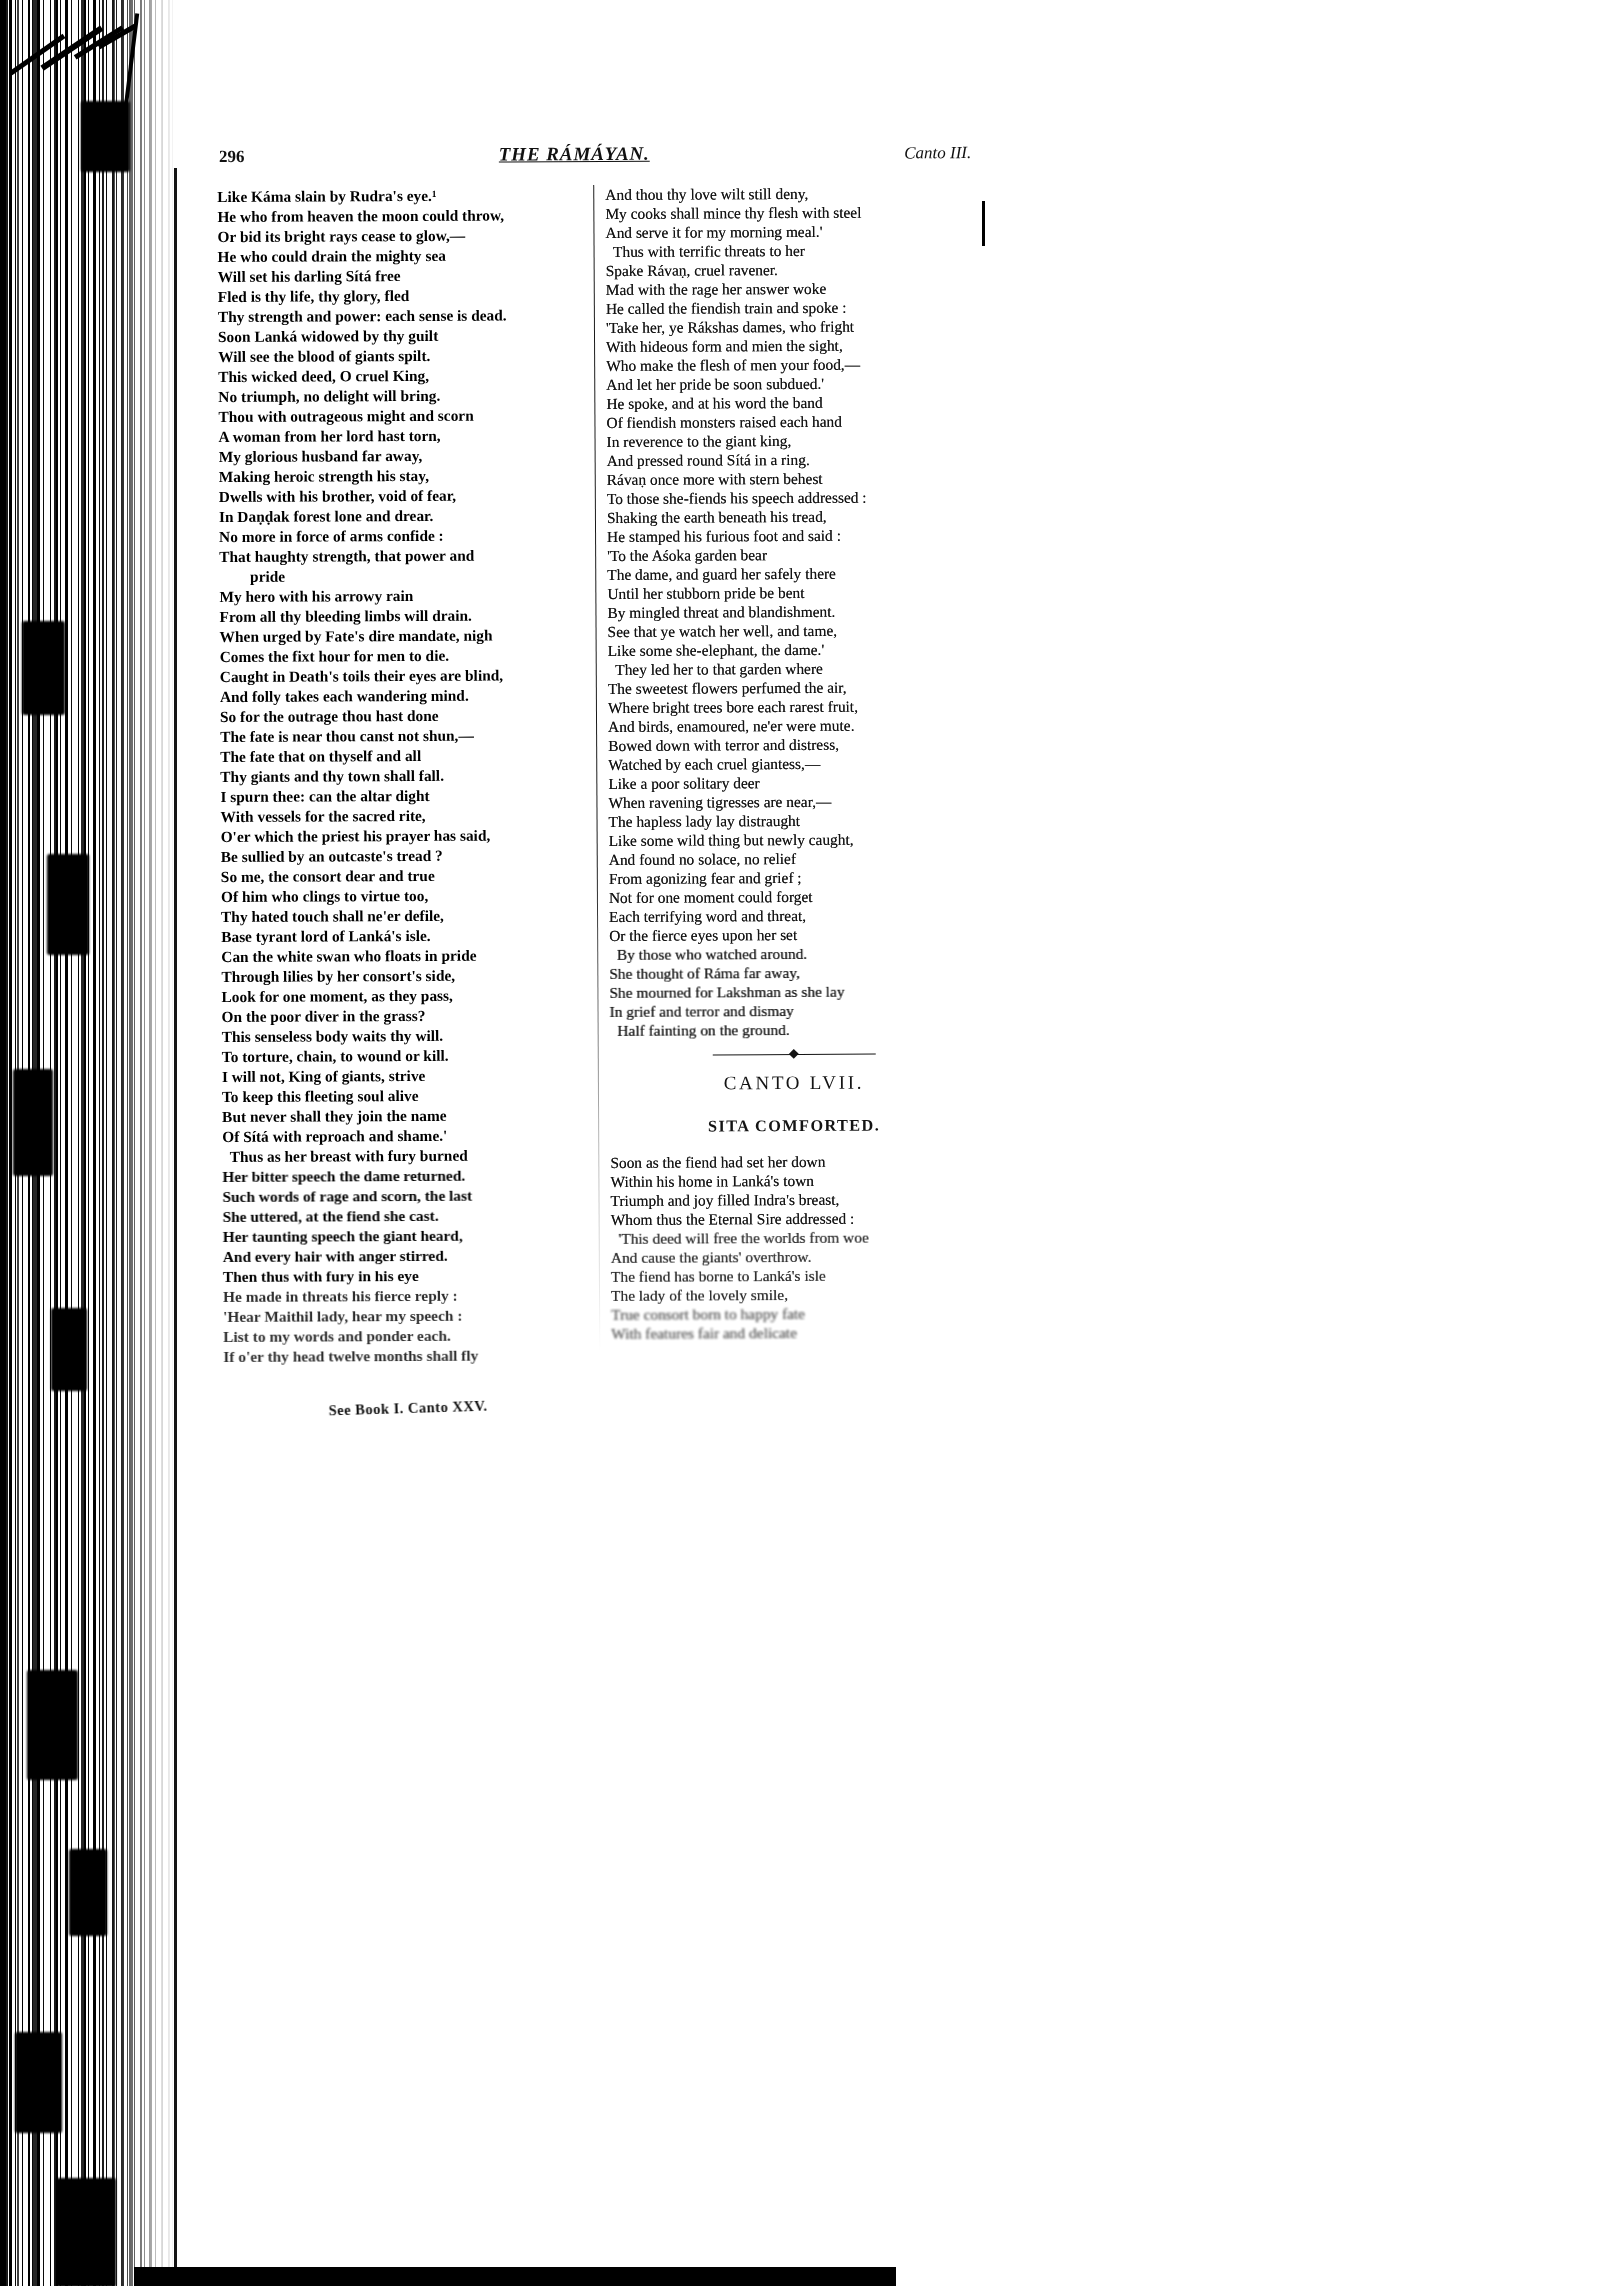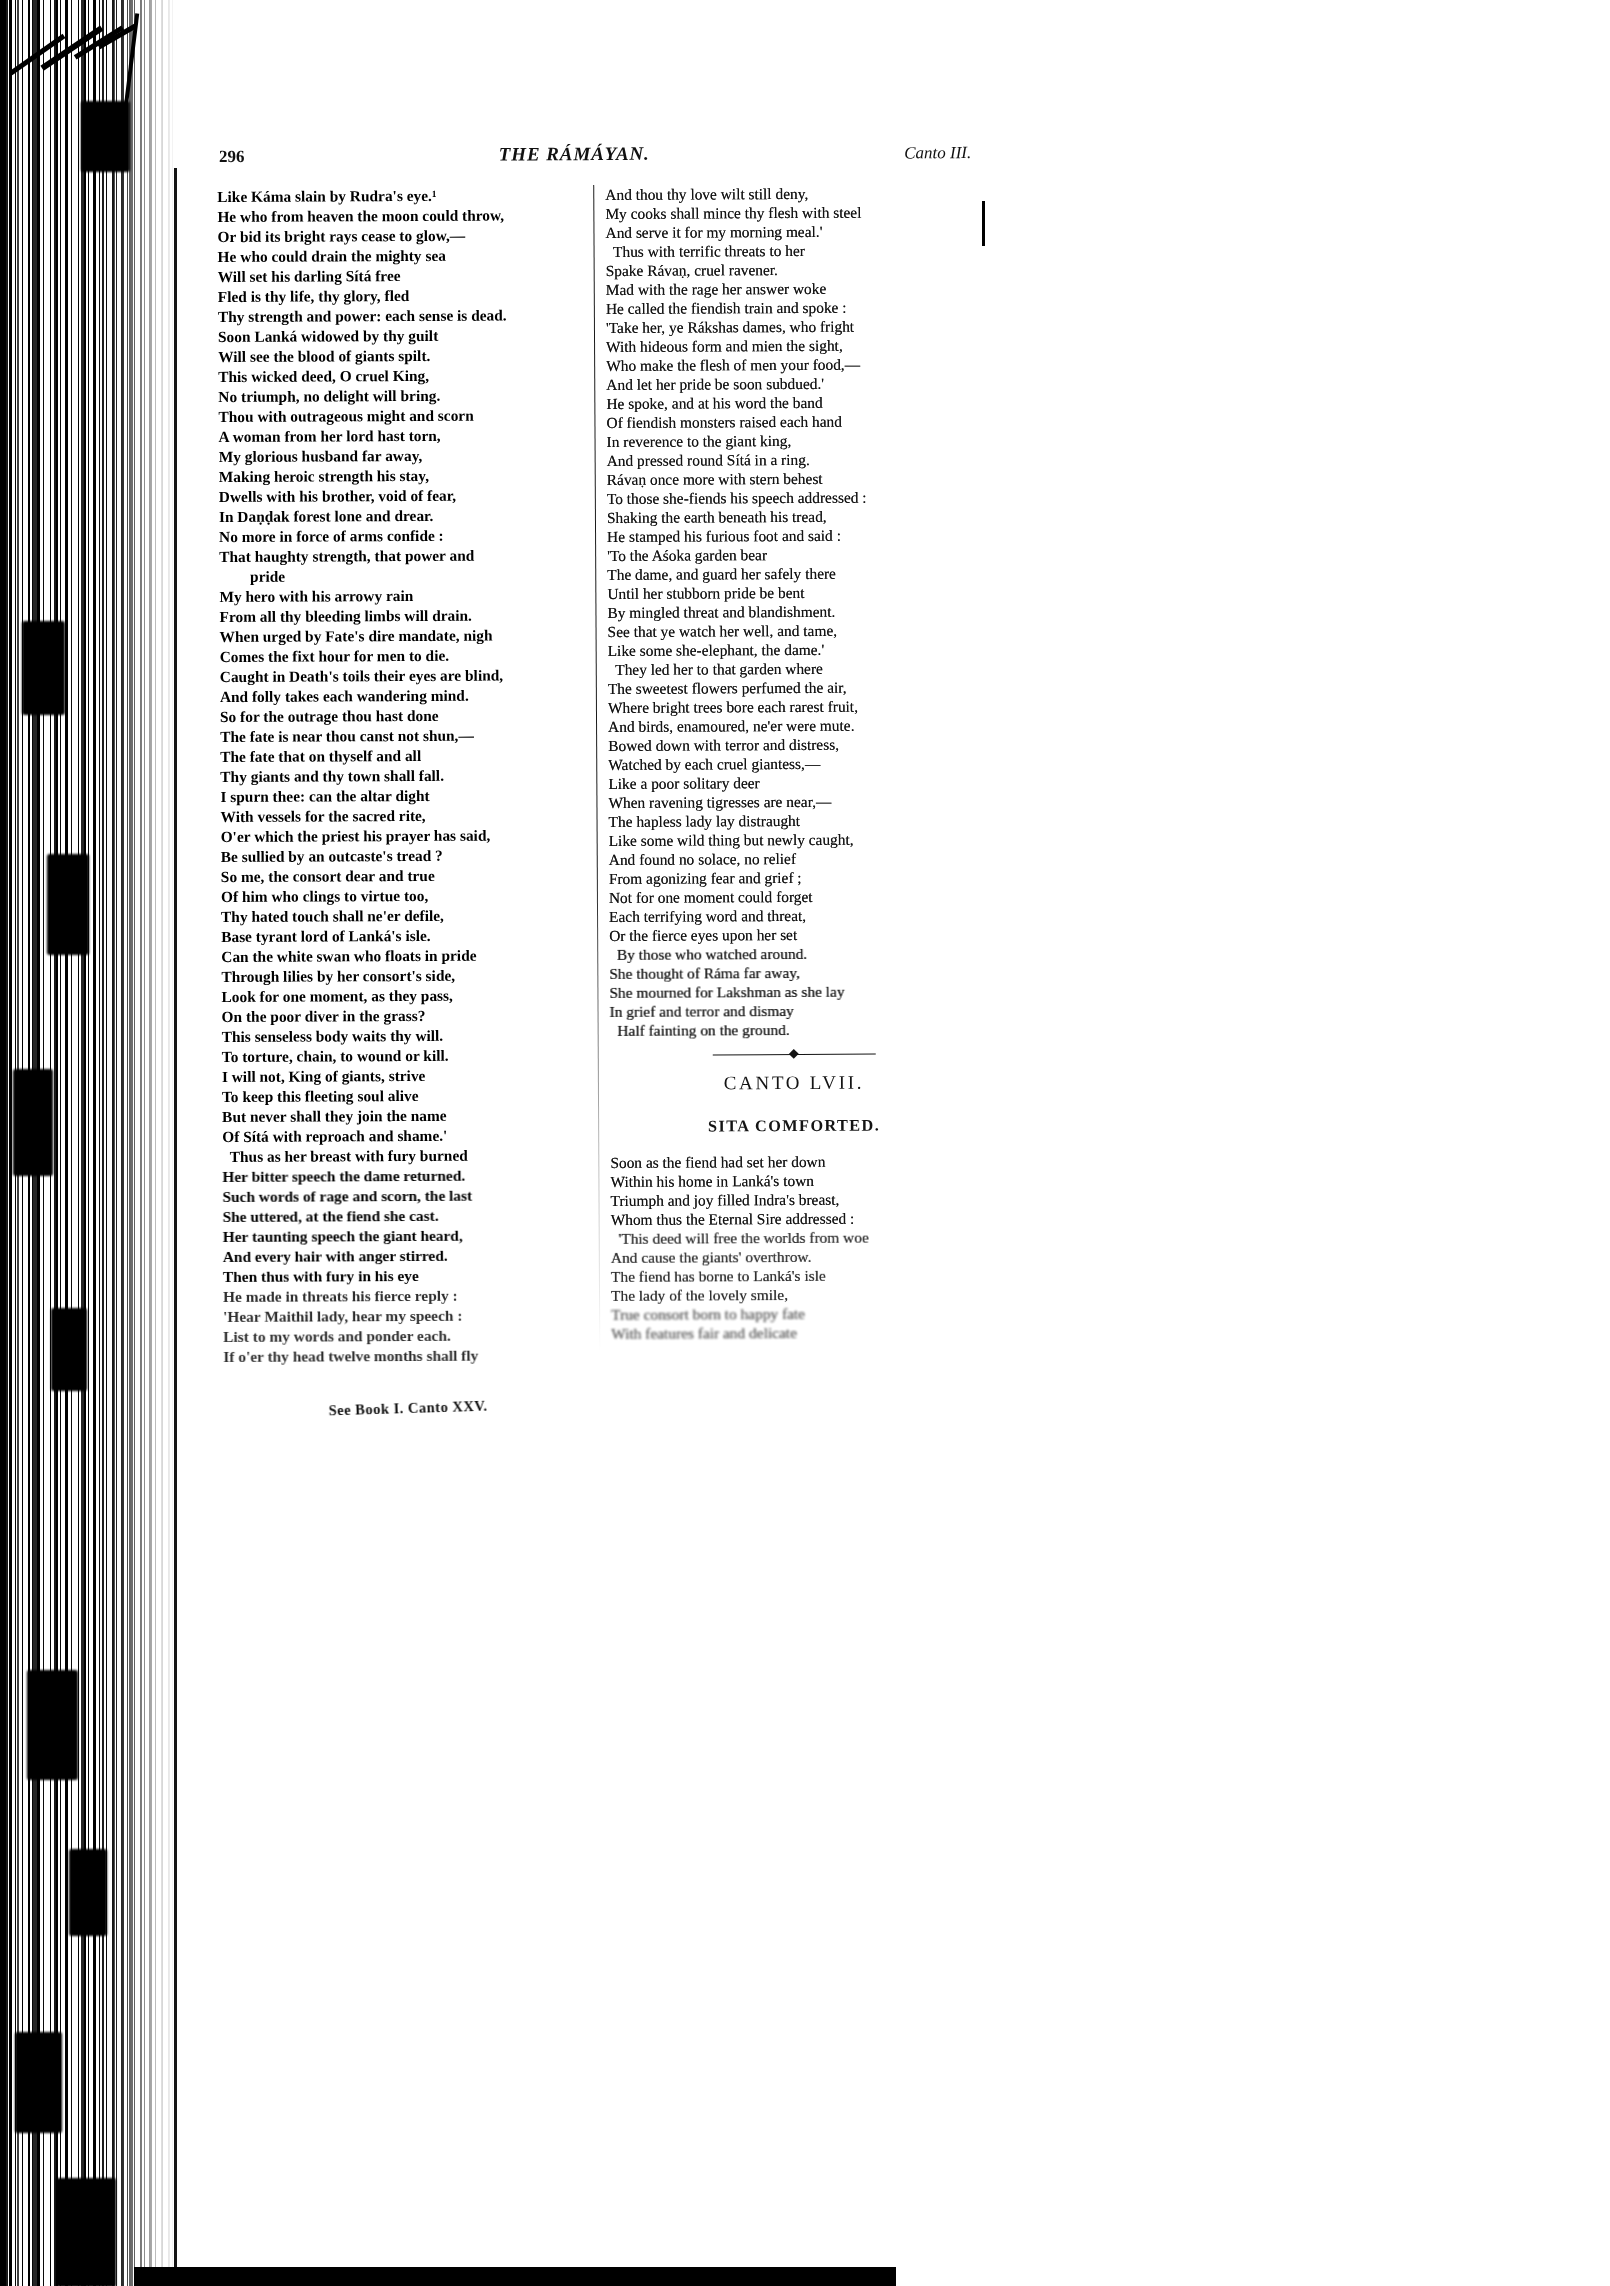--- a/index.html
+++ b/index.html
@@ -51,21 +51,21 @@
   .ra { position:absolute; background:#000; }
   .ra1 { left:982px; top:201px; width:2.7px; height:45px; }
   .ra2 { left:1601px; top:255px; width:4.5px; height:204px; }
   .ra3 { left:1598px; top:693px; width:5.4px; height:107px; }
 
   
   .content { position:absolute; left:217px; top:145px; width:756px; transform:rotate(-0.3deg); transform-origin:left top; }
 
   .pageheader { display:flex; justify-content:space-between; align-items:baseline; padding:0 1.8px; }
   .pnum   { font-weight:bold; font-size:17px; }
-  .ptitle { font-weight:bold; font-style:italic; font-size:19px; letter-spacing:0.9px; }
+  .ptitle { font-weight:bold; font-style:italic; font-size:19px; letter-spacing:0.9px;text-decoration:underline; }
   .pbook  { font-style:italic; font-size:17px; }
 
   .columns { display:flex; margin-top:20px; }
   .col-left  { width:369px; }
   .col-rule  { width:0.9px; margin-left:7.2px; height:1167px;
                background:linear-gradient(#1c1c1c 0%, #1c1c1c 58%, rgba(28,28,28,.35) 80%, transparent 100%); }
   .col-right { width:368px; margin-left:11px; }
 
   .poem .line { white-space:pre; font-size:15.4px; }
   .left-lines  .line { line-height:20px; font-weight:bold; color:#000; }

